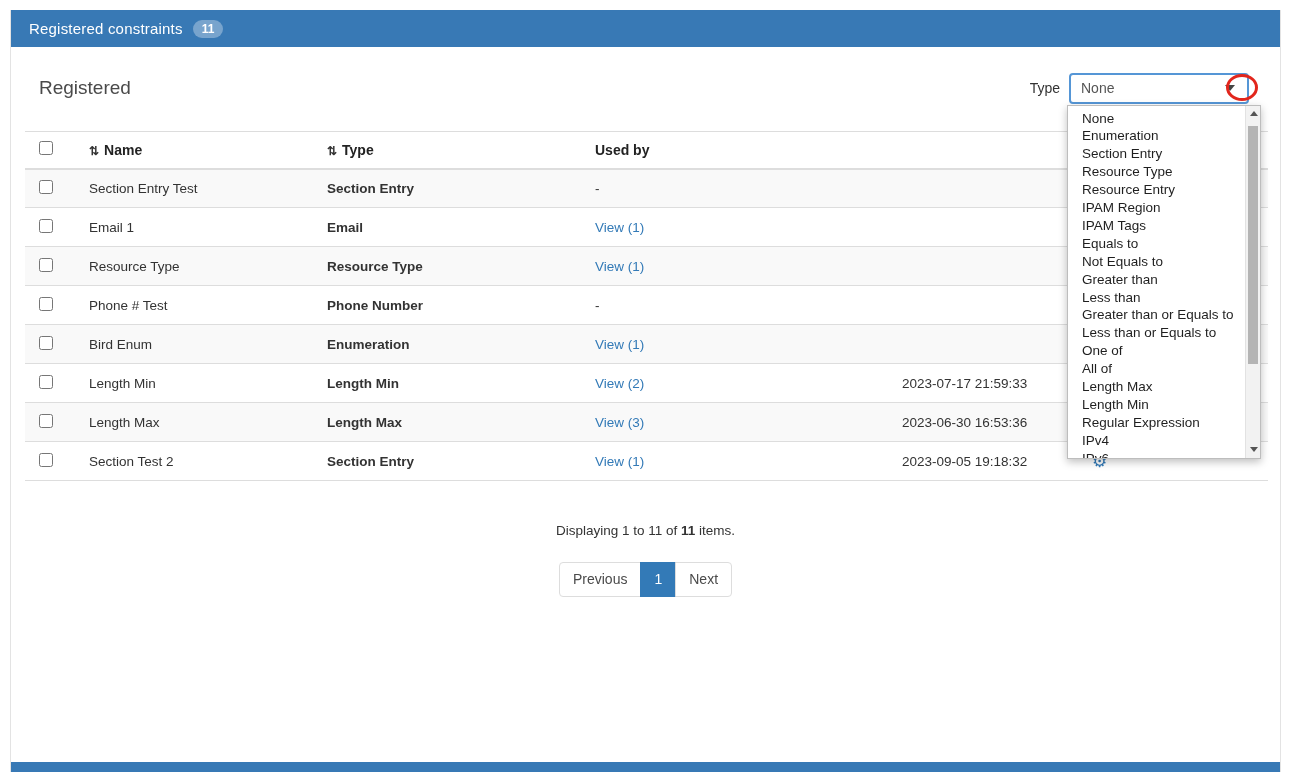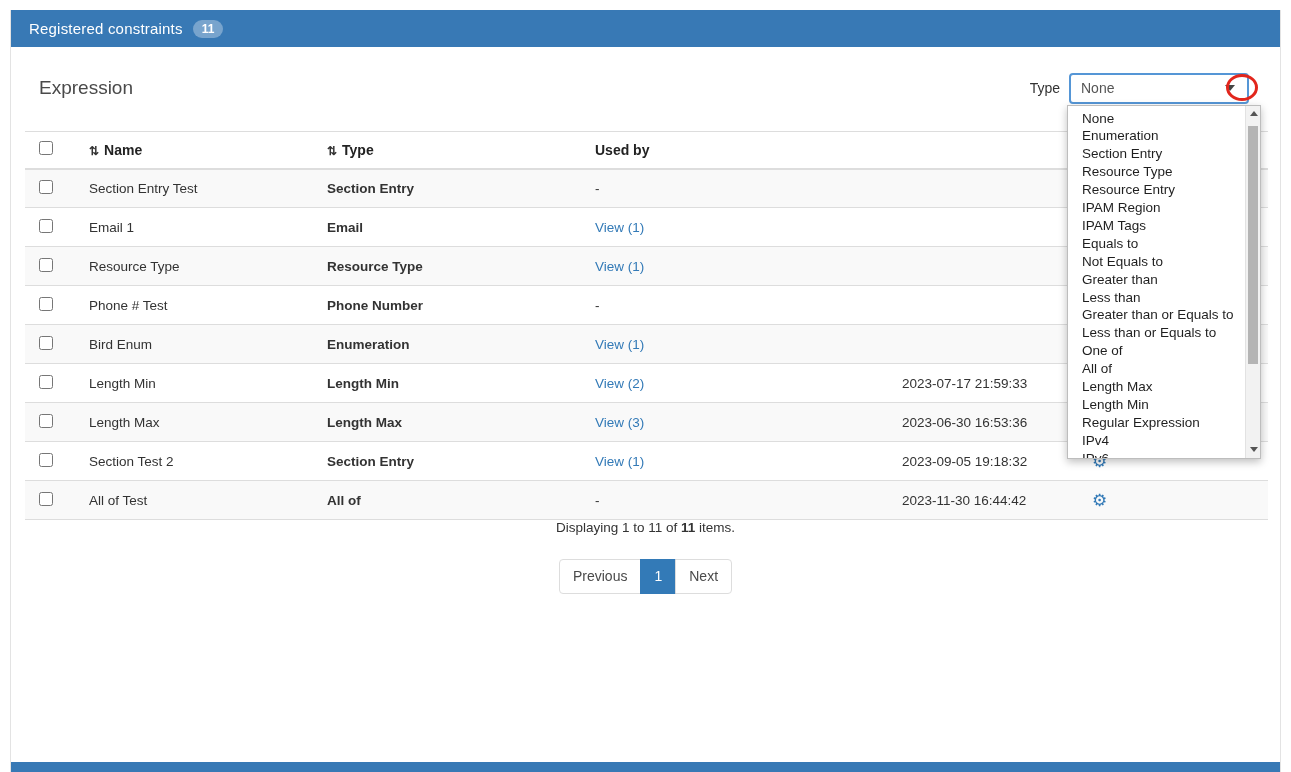--- a/index.html
+++ b/index.html
@@ -96,21 +96,21 @@
   tbody tr:last-child td { border-bottom: 1px solid #ddd; }
   .sort-icon { font-size: 12px; color: #333; margin-right: 5px; }
   .col-check { width: 56px; } .col-name { width: 238px; } .col-type { width: 268px; }
   .col-used { width: 307px; } .col-date { width: 190px; } .col-opts { width: 184px; }
   td.type-cell { font-weight: 700; }
   a.view-link { color: #337ab7; text-decoration: none; cursor: pointer; }
   .gear { color: #337ab7; font-size: 17px; line-height: 1; cursor: pointer; display: inline-block; }
   input[type="checkbox"] { width: 14px; height: 14px; margin-left: 6px; cursor: pointer; }
 
   
-  .summary { text-align: center; font-size: 13.5px; color: #333; }
+  .summary { text-align: center; font-size: 13.5px; color: #333; margin-top: 42px; }
   .summary b { font-weight: 700; }
   .pagination { display: flex; justify-content: center; margin-top: 24px; }
   .page-btn {
     border: 1px solid #ddd; background: #fff; color: #4a4a4a; font-size: 14px;
     padding: 8px 13px; cursor: pointer; margin-left: -1px; line-height: 1.2;
     font-family: "Liberation Sans", sans-serif;
   }
   .page-btn.first { border-radius: 4px 0 0 4px; margin-left: 0; text-align: center; }
   .page-btn.last { border-radius: 0 4px 4px 0; }
   .page-btn.active { background: #337ab7; border-color: #337ab7; color: #fff; }
@@ -123,21 +123,21 @@
 <div class="card">
 
   <div class="top-bar">
     <span class="title">Registered constraints</span>
     <span class="badge">11</span>
   </div>
 
   <div class="content">
 
     <div class="toolbar">
-      <div class="panel-title">Expression</div>
+      <div class="panel-title">Registered</div>
       <div class="toolbar-right">
         <span class="type-label">Type</span>
 
         <div class="select-wrap">
           <div class="type-select">
             <span class="value">None</span>
             <span class="caret"></span>
           </div>
           <div class="red-ellipse"></div>
 
@@ -256,28 +256,20 @@
           <td><span class="gear">⚙</span></td>
         </tr>
         <tr>
           <td><input type="checkbox" style=""></td>
           <td>Section Test 2</td>
           <td class="type-cell">Section Entry</td>
           <td><a class="view-link">View (1)</a></td>
           <td>2023-09-05 19:18:32</td>
           <td><span class="gear">⚙</span></td>
         </tr>
-        <tr>
-          <td><input type="checkbox" style=""></td>
-          <td>All of Test</td>
-          <td class="type-cell">All of</td>
-          <td><span>-</span></td>
-          <td>2023-11-30 16:44:42</td>
-          <td><span class="gear">⚙</span></td>
-        </tr>
       </tbody>
     </table>
 
     <div class="summary"><span>Displaying 1 to 11 of </span><b>11</b><span> items.</span></div>
 
     <div class="pagination">
       <button class="page-btn first">Previous</button>
       <button class="page-btn active">1</button>
       <button class="page-btn last">Next</button>
     </div>

